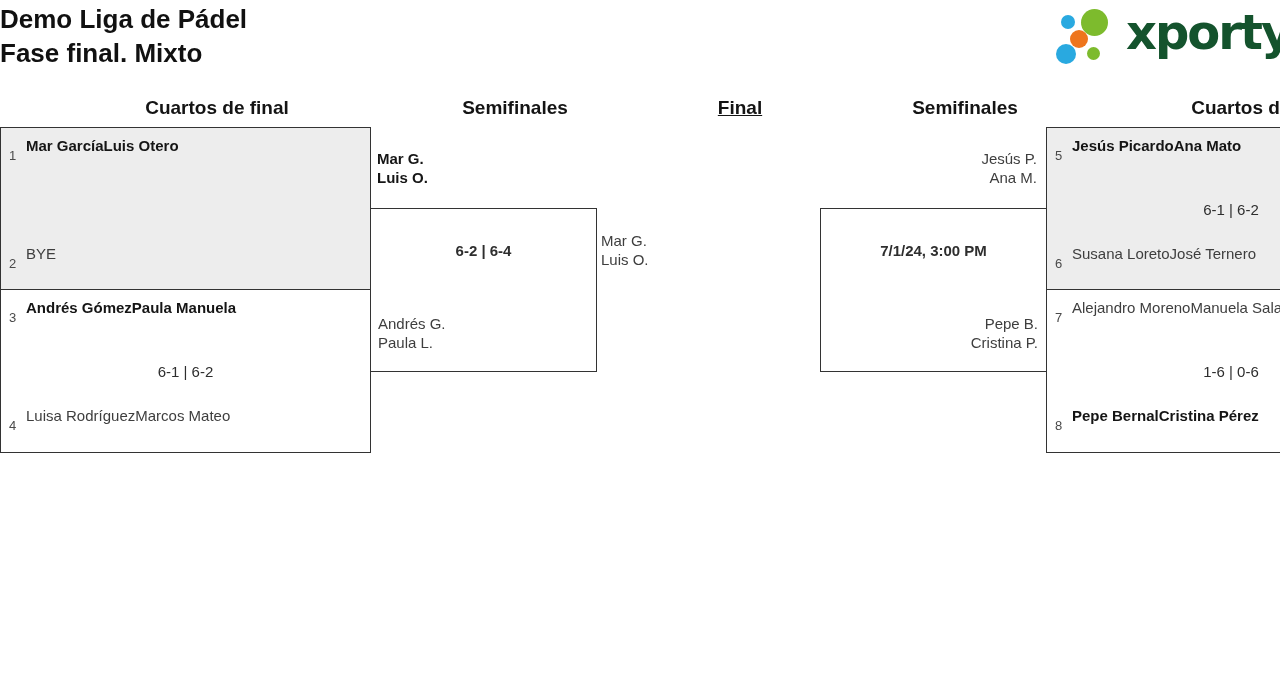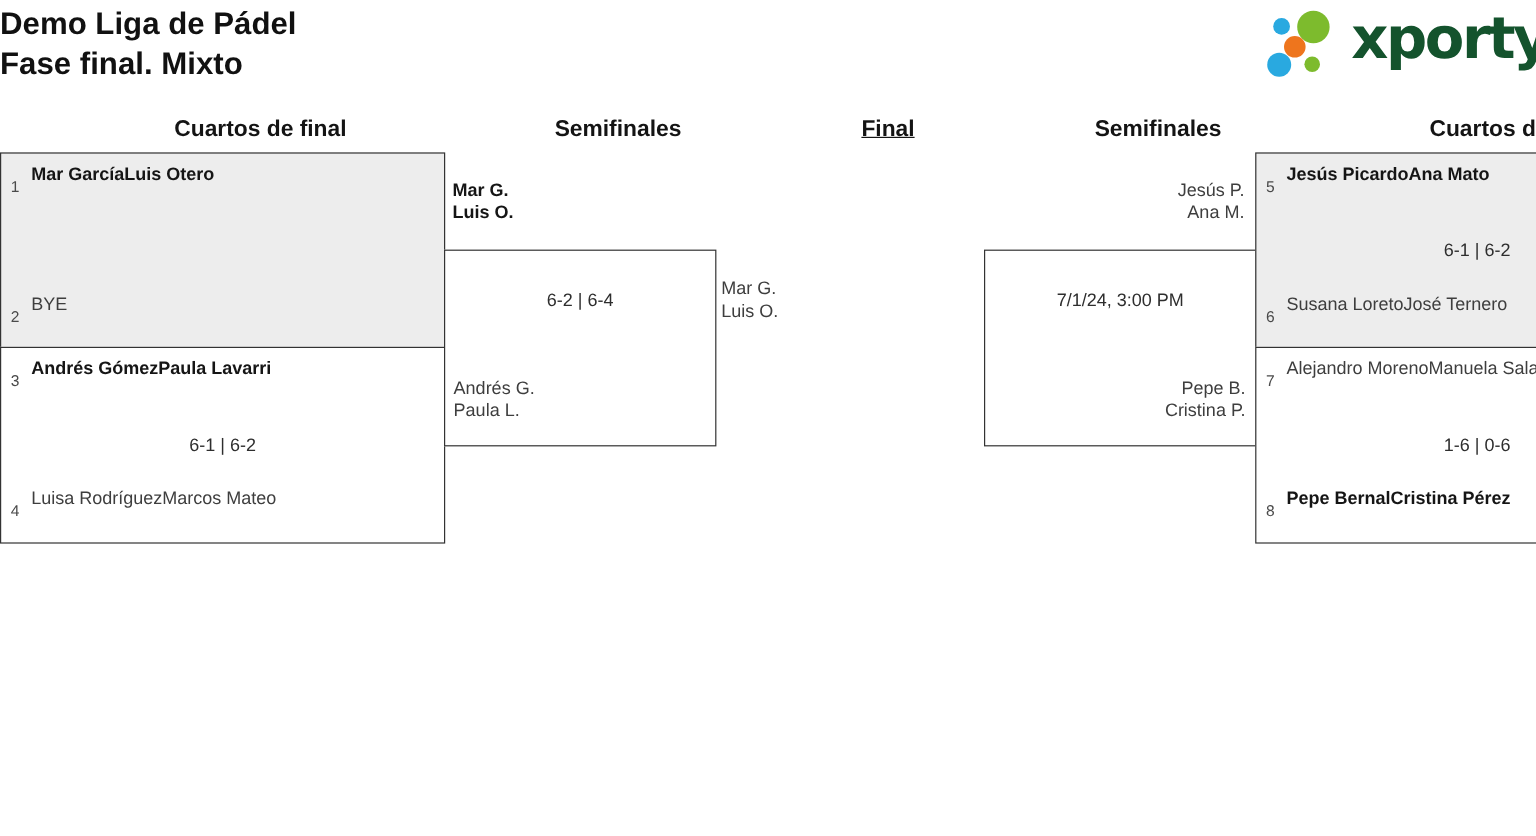--- a/index.html
+++ b/index.html
@@ -24,21 +24,21 @@
   .prow.top{top:8px;}
   .prow.bottom{bottom:8px;}
   .seed{width:17px;flex:0 0 17px;font-size:13px;color:#4a4a4a;}
   .names{min-height:38px;display:flex;flex-direction:row;justify-content:center;}
   .names div{font-size:15px;line-height:19px;white-space:nowrap;}
   .winner div{font-weight:700;color:#151515;}
   .loser div{font-weight:400;color:#3e3e3e;}
   .score{position:absolute;top:50%;left:0;right:0;transform:translateY(-50%);
     text-align:center;font-size:15px;color:#2e2e2e;white-space:nowrap;}
   .sf-center{position:absolute;top:33px;left:0;right:0;text-align:center;
-    font-size:15px;color:#2e2e2e;white-space:nowrap;}
+    font-size:15px;color:#2e2e2e;white-space:nowrap;font-weight:bold;}
   .sf-p2{position:absolute;bottom:19px;margin-top:35px;}
   
   .float-names{position:absolute;}
   .float-names div{font-size:15px;line-height:19px;white-space:nowrap;}
   .float-names.bold div{font-weight:700;color:#151515;}
   .float-names.plain div{font-weight:400;color:#3e3e3e;}
   .alignR{text-align:right;}
 </style>
 </head>
 <body>
@@ -81,21 +81,21 @@
         <div></div>
       </div>
     </div>
   </div>
 
   <div class="box qf" style="left:0;top:289px;">
     <div class="prow top">
       <span class="seed">3</span>
       <div class="names winner">
         <div>Andrés Gómez</div>
-        <div>Paula Lavarri</div>
+        <div>Paula Manuela</div>
       </div>
     </div>
     <div class="score">6-1 | 6-2</div>
     <div class="prow bottom">
       <span class="seed">4</span>
       <div class="names loser">
         <div>Luisa Rodríguez</div>
         <div>Marcos Mateo</div>
       </div>
     </div>

